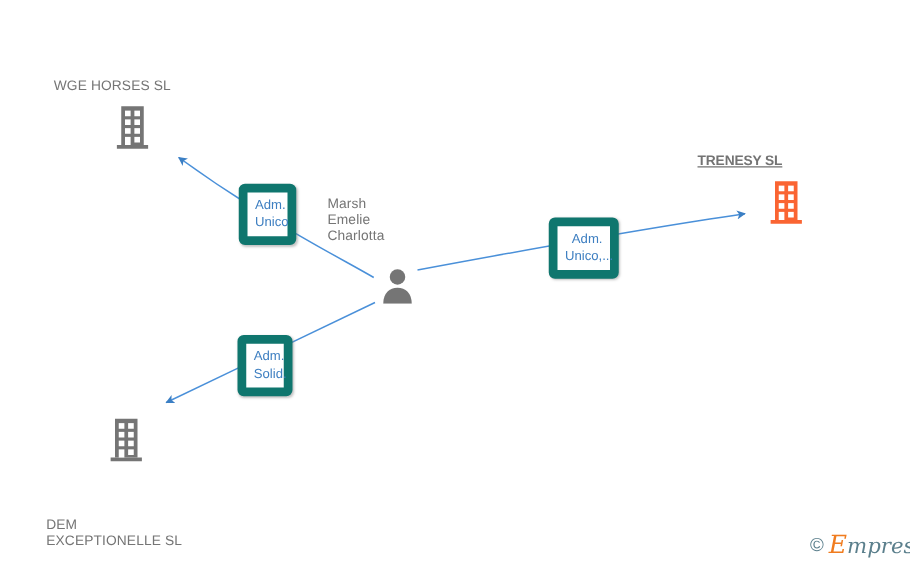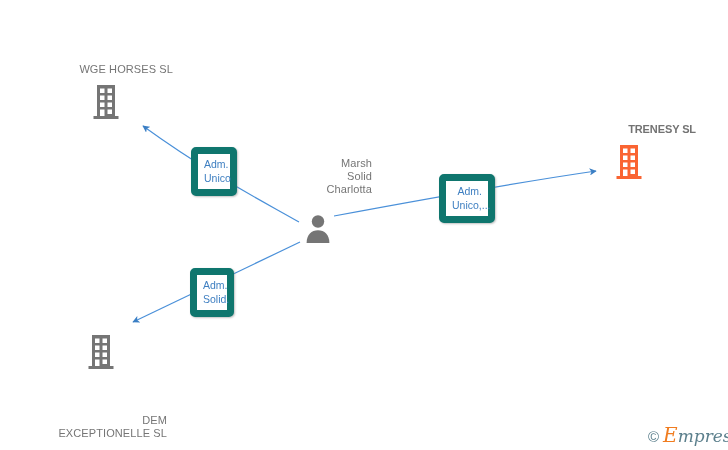--- a/index.html
+++ b/index.html
@@ -25,21 +25,21 @@
     width: 728px;
     height: 450px;
   }
 
   
   .node-label {
     position: absolute;
     color: #757575;
     font-size: 11px;
     line-height: 13px;
-    text-align: right;
+    text-align: left;
     letter-spacing: 0.1px;
     white-space: pre-line;
   }
   .node-label.bold {
     font-weight: bold;
     color: #737373;
     letter-spacing: -0.1px;
   }
 
   
@@ -126,21 +126,21 @@
       <rect x="15.5" y="4.5" width="4.5" height="4.5"></rect>
       <rect x="8" y="11.5" width="4.5" height="4.5"></rect>
       <rect x="15.5" y="11.5" width="4.5" height="4.5"></rect>
       <rect x="8" y="18.5" width="4.5" height="4.5"></rect>
       <rect x="15.5" y="18.5" width="4.5" height="4.5"></rect>
       <rect x="8" y="25.5" width="4.5" height="6.5"></rect>
       <rect x="15.5" y="25.5" width="4.5" height="4.5"></rect>
     </g>
   </svg>
 
-  <div class="node-label bold" style="left:576px; top:123px; width:120px;">TRENESY SL</div>
+  <div class="node-label bold" style="left:558px; top:123px; width:120px;text-decoration:underline;">TRENESY SL</div>
 
   <svg class="company-icon" style="left:615px; top:144px;" viewBox="0 0 30 36" xmlns="http://www.w3.org/2000/svg">
     <g fill="#fa6432">
       <path d="M5 1 h18 v31 h-18 z"></path>
       <rect x="1.5" y="32" width="25" height="3"></rect>
     </g>
     <g fill="#ffffff">
       <rect x="8" y="4.5" width="4.5" height="4.5"></rect>
       <rect x="15.5" y="4.5" width="4.5" height="4.5"></rect>
       <rect x="8" y="11.5" width="4.5" height="4.5"></rect>
@@ -166,21 +166,21 @@
       <rect x="15.5" y="18.5" width="4.5" height="4.5"></rect>
       <rect x="8" y="25.5" width="4.5" height="6.5"></rect>
       <rect x="15.5" y="25.5" width="4.5" height="4.5"></rect>
     </g>
   </svg>
 
   <div class="node-label" style="left:37px; top:374px; width:130px;margin-top:40px;">DEM
 EXCEPTIONELLE SL</div>
 
   <div class="node-label" style="left:262px; top:157px; width:110px;">Marsh
-Solid
+Emelie
 Charlotta</div>
 
   <svg class="person-icon" style="left:303px; top:213px;" viewBox="0 0 30 30" xmlns="http://www.w3.org/2000/svg">
     <g fill="#757575">
       <circle cx="15" cy="8.5" r="6.2"></circle>
       <path d="M3.6 30 C 3.6 21.5 8.6 17.2 15 17.2 C 21.4 17.2 26.4 21.5 26.4 30 z"></path>
     </g>
   </svg>
 
   <div class="chip" style="left:191px; top:147px; width:46px;">Adm.

